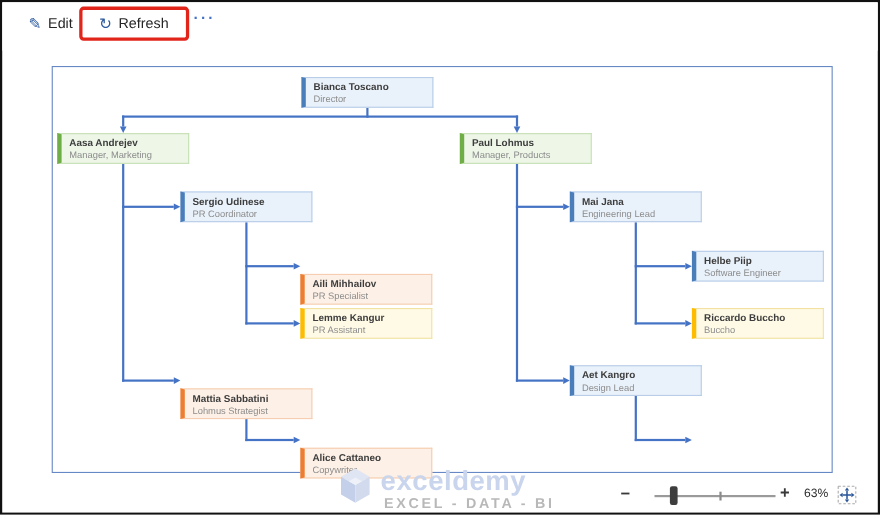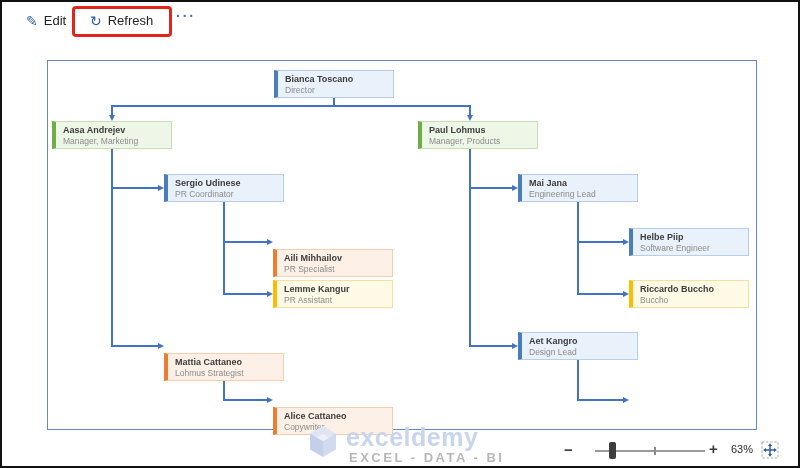--- a/index.html
+++ b/index.html
@@ -155,21 +155,21 @@
   </div>
   <div class="node orange" style="left:271px;top:226px">
     <div class="nm">Aili Mihhailov</div>
     <div class="tt">PR Specialist</div>
   </div>
   <div class="node yellow" style="left:271px;top:278px">
     <div class="nm">Lemme Kangur</div>
     <div class="tt">PR Assistant</div>
   </div>
   <div class="node orange" style="left:162px;top:330px">
-    <div class="nm">Mattia Cattaneo</div>
+    <div class="nm">Mattia Sabbatini</div>
     <div class="tt">Lohmus Strategist</div>
   </div>
   <div class="node orange" style="left:271px;top:384px">
     <div class="nm">Alice Cattaneo</div>
     <div class="tt">Copywriter</div>
   </div>
   <div class="node blue" style="left:516px;top:172px">
     <div class="nm">Mai Jana</div>
     <div class="tt">Engineering Lead</div>
   </div>

